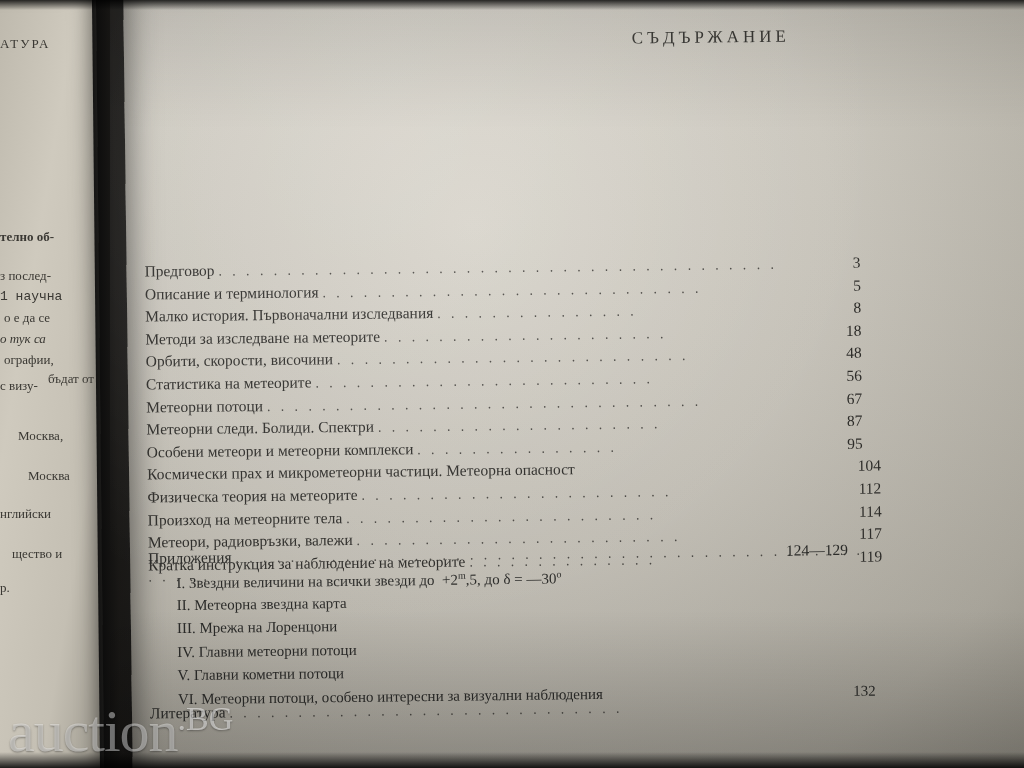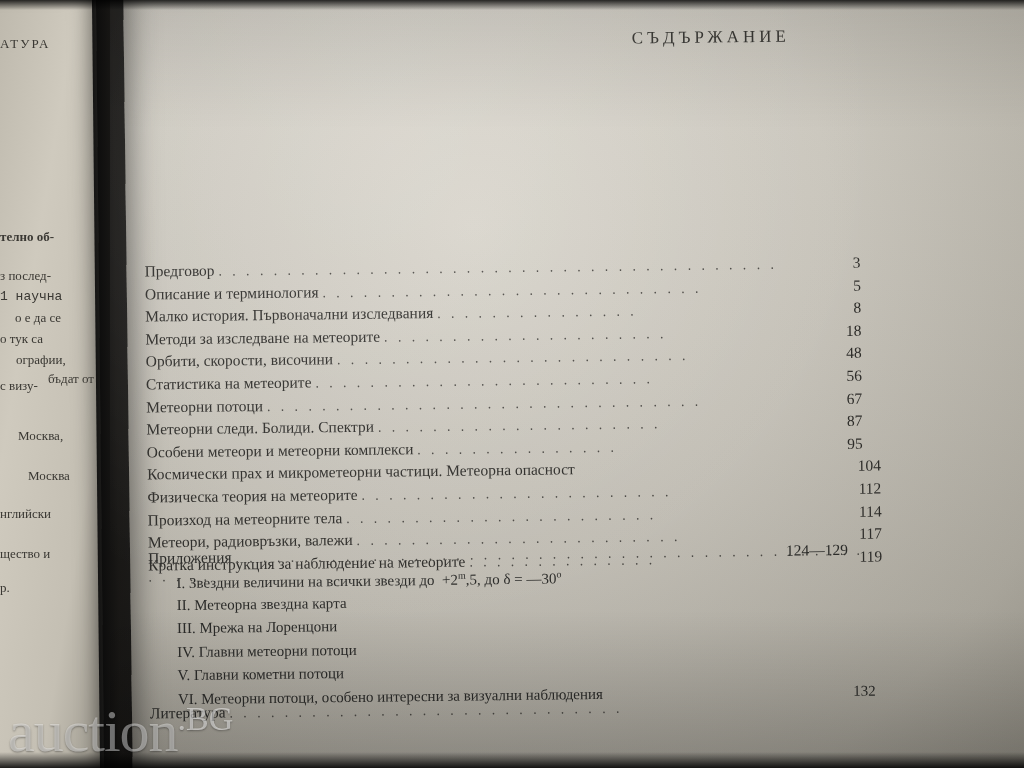--- a/index.html
+++ b/index.html
@@ -236,29 +236,29 @@
   <div class="dark-bg"></div>
   <div class="left-page"></div>
   <div class="gutter"></div>
   <div class="right-page"></div>
 
   <div>
     <div class="left-frag" style="left:0px; top:36px; letter-spacing:2px;">АТУРА</div>
     <div class="left-frag" style="left:0px; top:229px;font-weight:bold;">телно об-</div>
     <div class="left-frag" style="left:0px; top:268px;">з послед-</div>
     <div class="left-frag" style="left:0px; top:289px;font-family:Liberation Mono, monospace;">1 научна</div>
-    <div class="left-frag" style="left:15px; top:310px;">о е да се</div>
-    <div class="left-frag" style="left:0px; top:331px;">о тук са</div>
-    <div class="left-frag" style="left:16px; top:352px;text-align:right;">ографии,</div>
+    <div class="left-frag" style="left:4px; top:310px;">о е да се</div>
+    <div class="left-frag" style="left:0px; top:331px;font-style:italic;">о тук са</div>
+    <div class="left-frag" style="left:4px; top:352px;text-align:right;">ографии,</div>
     <div class="left-frag" style="left:0px; top:371px;padding-left:48px;">бъдат от</div>
     <div class="left-frag" style="left:0px; top:378px;">с визу-</div>
     <div class="left-frag" style="left:18px; top:428px;">Москва,</div>
     <div class="left-frag" style="left:28px; top:468px;">Москва</div>
     <div class="left-frag" style="left:0px; top:506px;text-align:right;">нглийски</div>
-    <div class="left-frag" style="left:0px; top:546px;">щество и</div>
+    <div class="left-frag" style="left:12px; top:546px;">щество и</div>
     <div class="left-frag" style="left:0px; top:580px;">р.</div>
   </div>
 
   <div class="content">
 
     <div class="heading">СЪДЪРЖАНИЕ</div>
 
     <div class="toc">
 
       <div class="toc-row">

